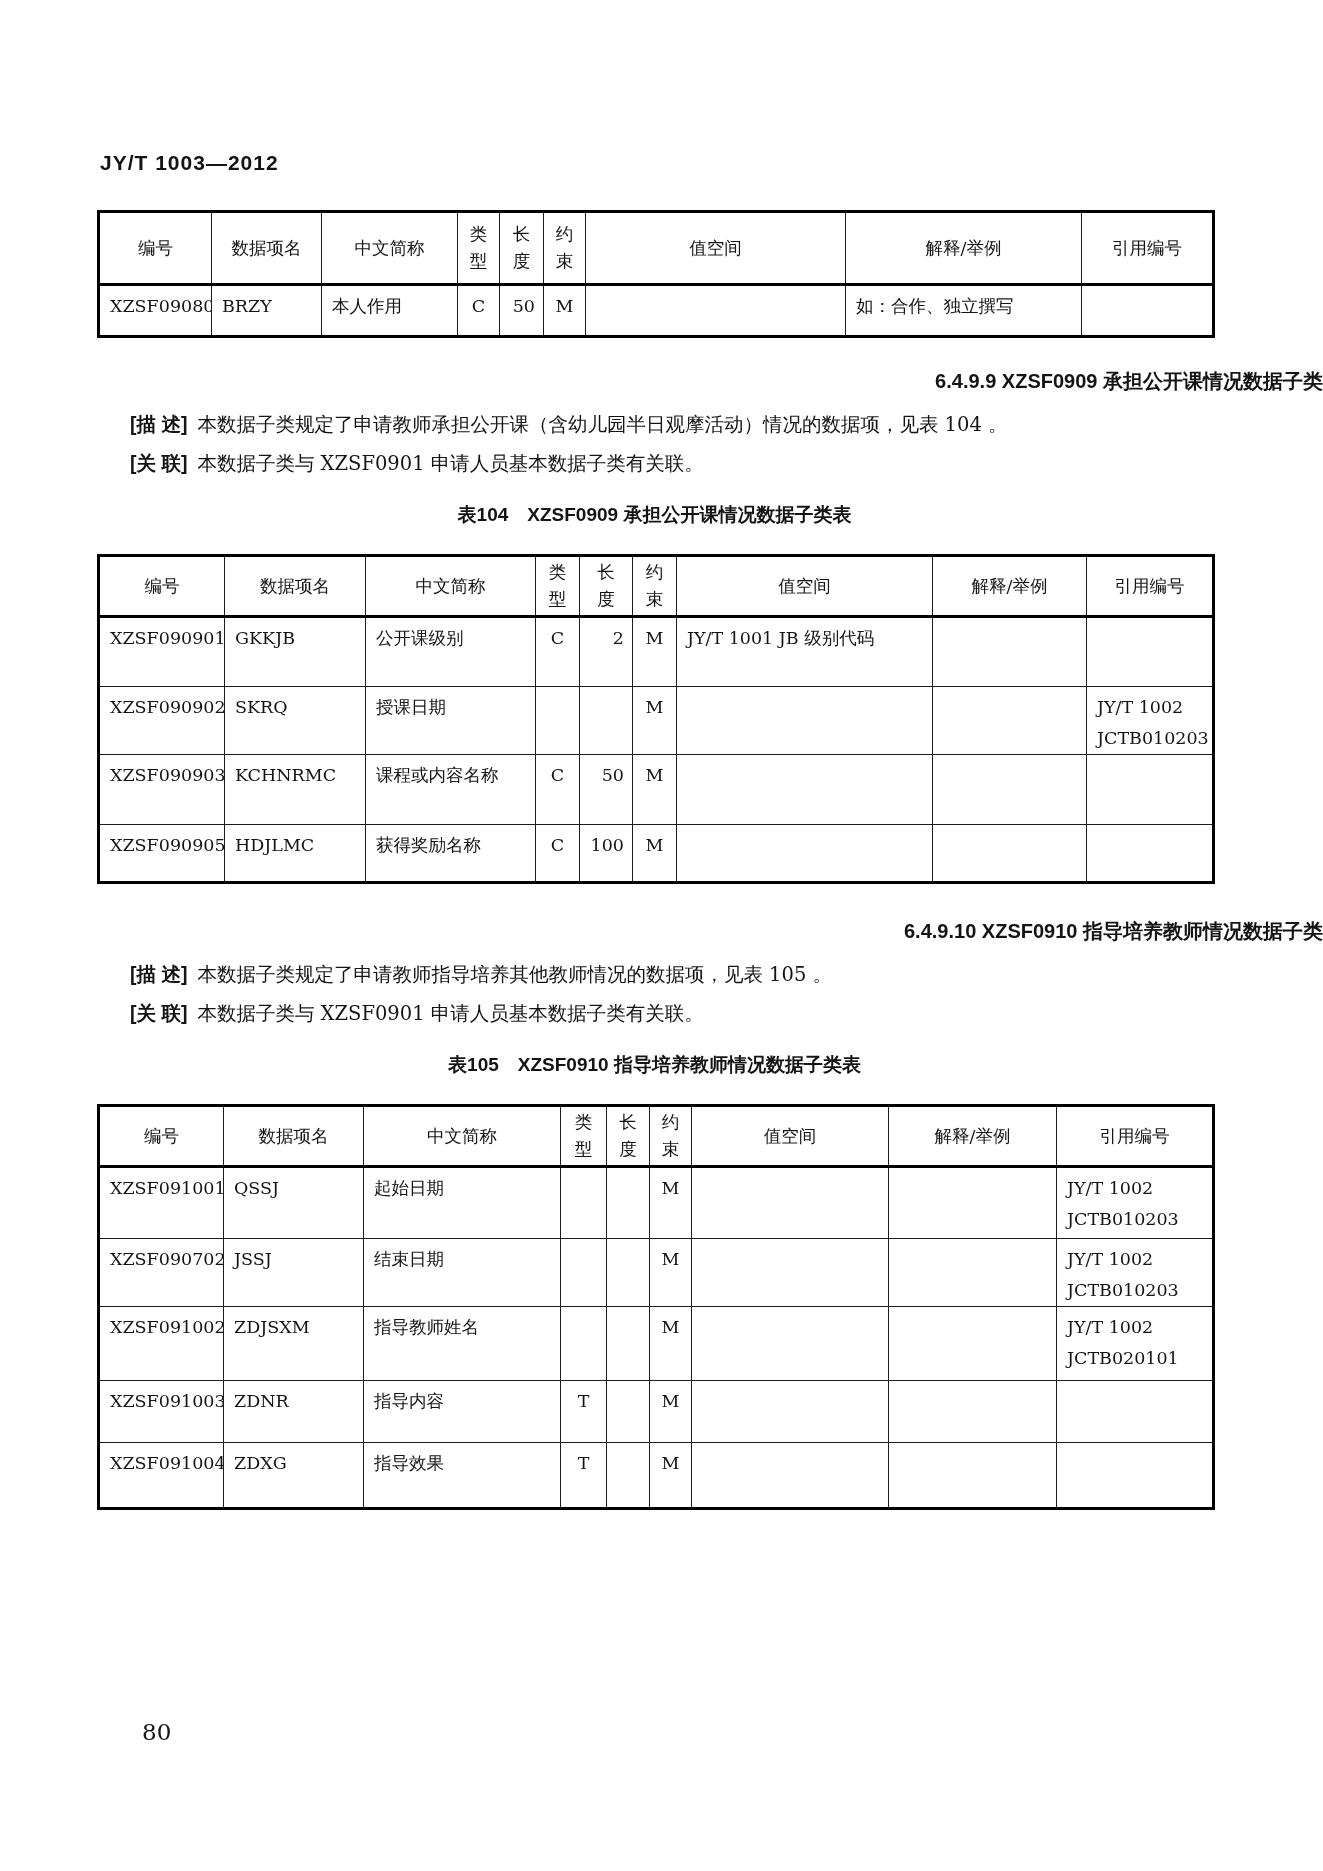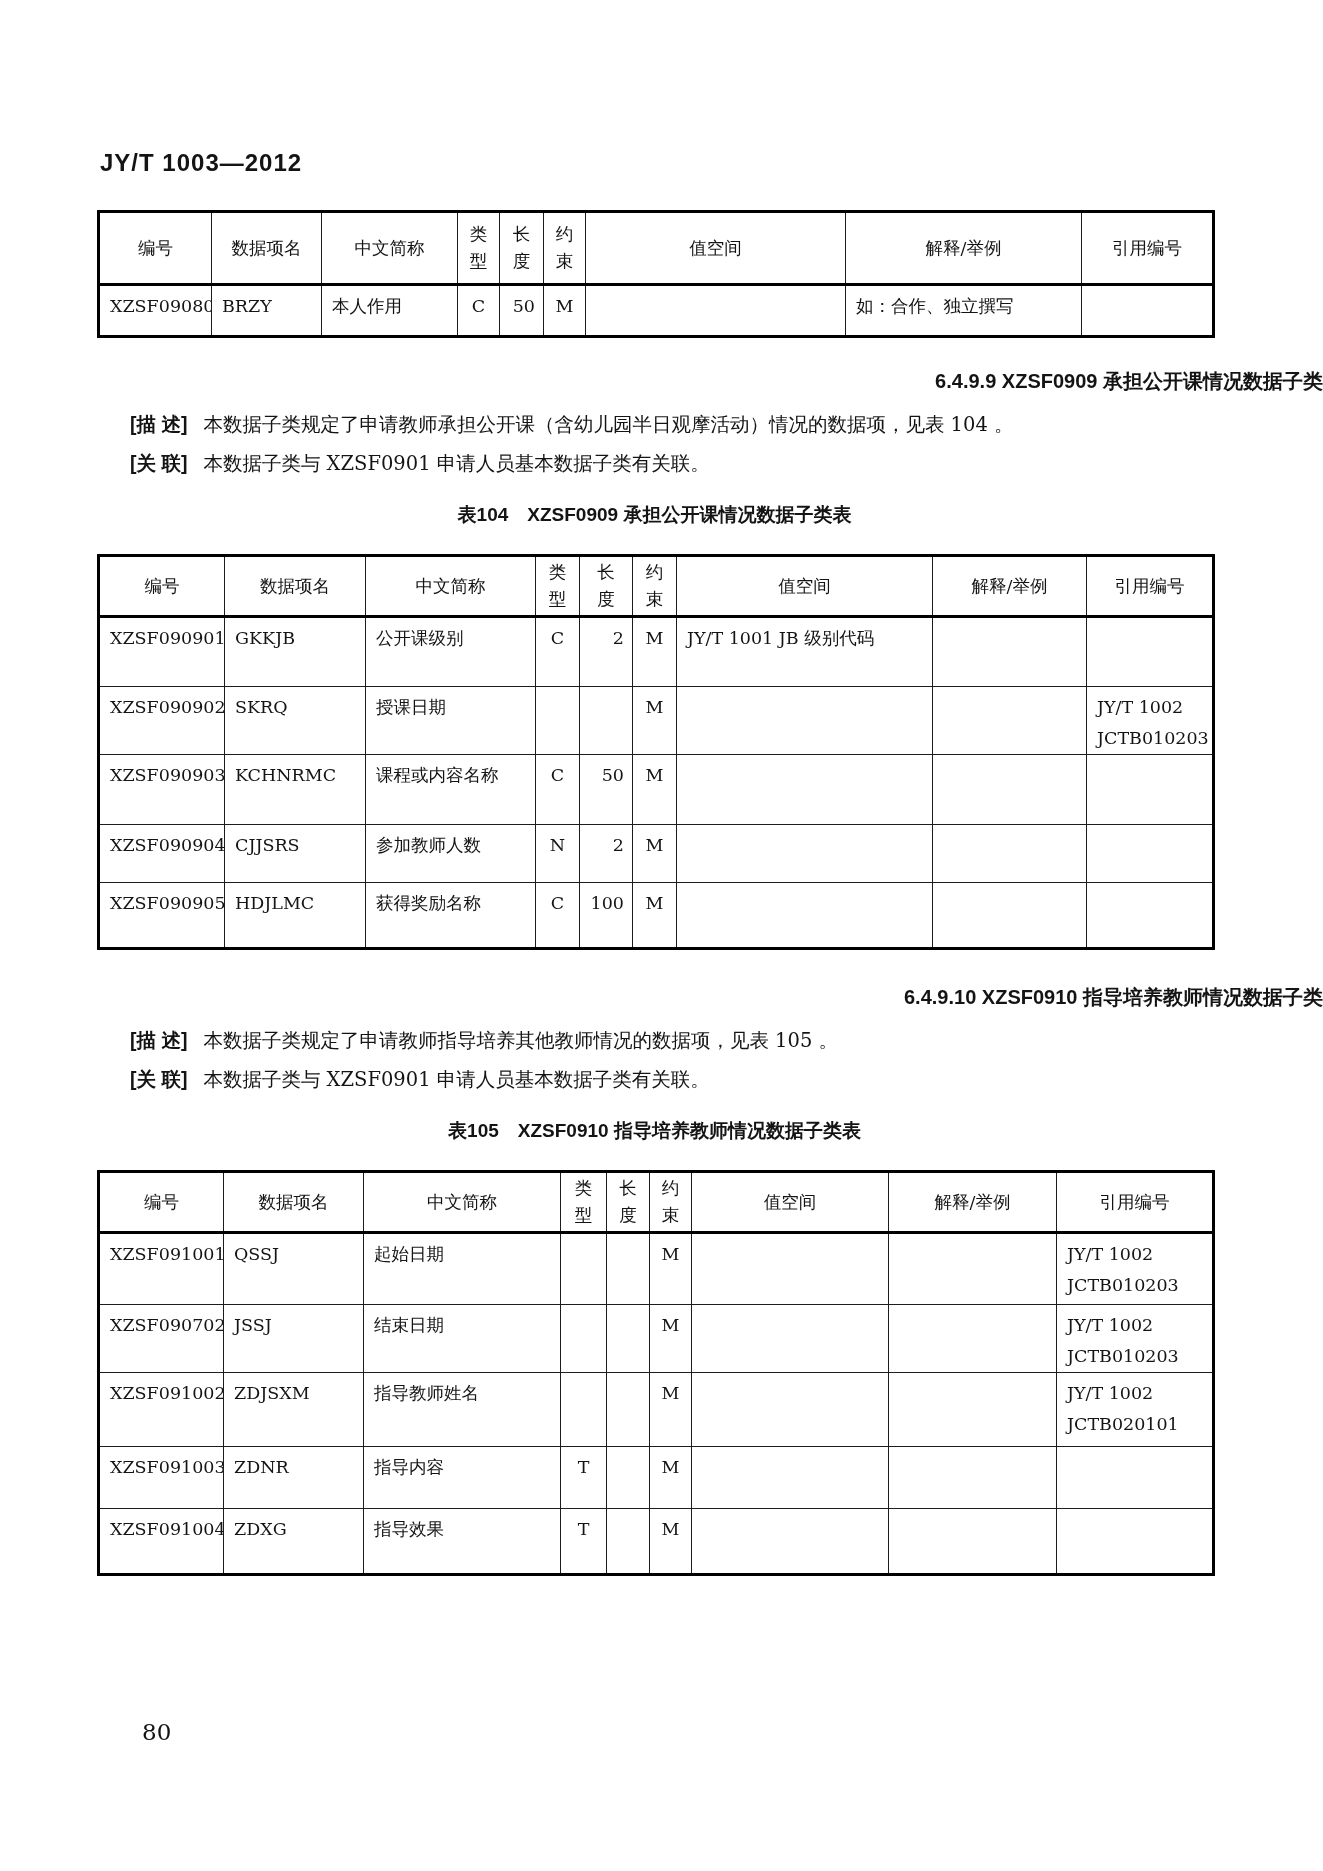--- a/index.html
+++ b/index.html
@@ -3,21 +3,21 @@
 <meta charset="utf-8">
 <style>
   html,body{margin:0;padding:0;}
   body{
     width:1323px;height:1871px;background:#ffffff;position:relative;overflow:hidden;
     font-family:"DejaVu Serif","Liberation Serif",serif;color:#141414;
   }
   .doc-code{
     margin:150px 0 0 100px;
     font-family:"Liberation Sans","DejaVu Sans",sans-serif;
-    font-weight:700;font-size:24px;letter-spacing:1px;line-height:26px;
+    font-weight:700;font-size:21px;letter-spacing:1px;line-height:26px;
   }
   .tbl{
     border-collapse:collapse;table-layout:fixed;
     width:1115px;margin-left:97px;
     border:3px solid #000;
   }
   .tbl th,.tbl td{
     border:1px solid #1c1c1c;
     white-space:pre-line;overflow:hidden;
     font-size:17.5px;font-weight:400;
@@ -58,21 +58,21 @@
     font-weight:700;font-size:20px;line-height:26px;text-align:right;
   }
   .sec-heading.second{margin-top:34px;}
   .para{
     margin:16px 0 0 130px;width:1100px;
     font-size:19.5px;line-height:28px;
   }
   .para + .para{margin-top:10px;}
   .plabel{
     font-family:"Liberation Sans","DejaVu Sans",sans-serif;
-    font-weight:700;margin-right:16px;text-align:right;
+    font-weight:700;margin-right:10px;text-align:right;
   }
   .caption{
     margin:24px 0 0 97px;width:1115px;text-align:center;
     font-family:"Liberation Sans","DejaVu Sans",sans-serif;
     font-weight:700;font-size:19px;line-height:26px;
   }
   .page-number{
     position:absolute;left:142px;top:1720px;
     font-size:23px;line-height:24px;
   }
@@ -189,31 +189,20 @@
         <td>KCHNRMC</td>
         <td>课程或内容名称</td>
         <td>C</td>
         <td>50</td>
         <td>M</td>
         <td></td>
         <td></td>
         <td></td>
       </tr>
       <tr>
-        <td>XZSF090904</td>
-        <td>CJJSRS</td>
-        <td>参加教师人数</td>
-        <td>N</td>
-        <td>2</td>
-        <td>M</td>
-        <td></td>
-        <td></td>
-        <td></td>
-      </tr>
-      <tr>
         <td>XZSF090905</td>
         <td>HDJLMC</td>
         <td>获得奖励名称</td>
         <td>C</td>
         <td>100</td>
         <td>M</td>
         <td></td>
         <td></td>
         <td></td>
       </tr>

